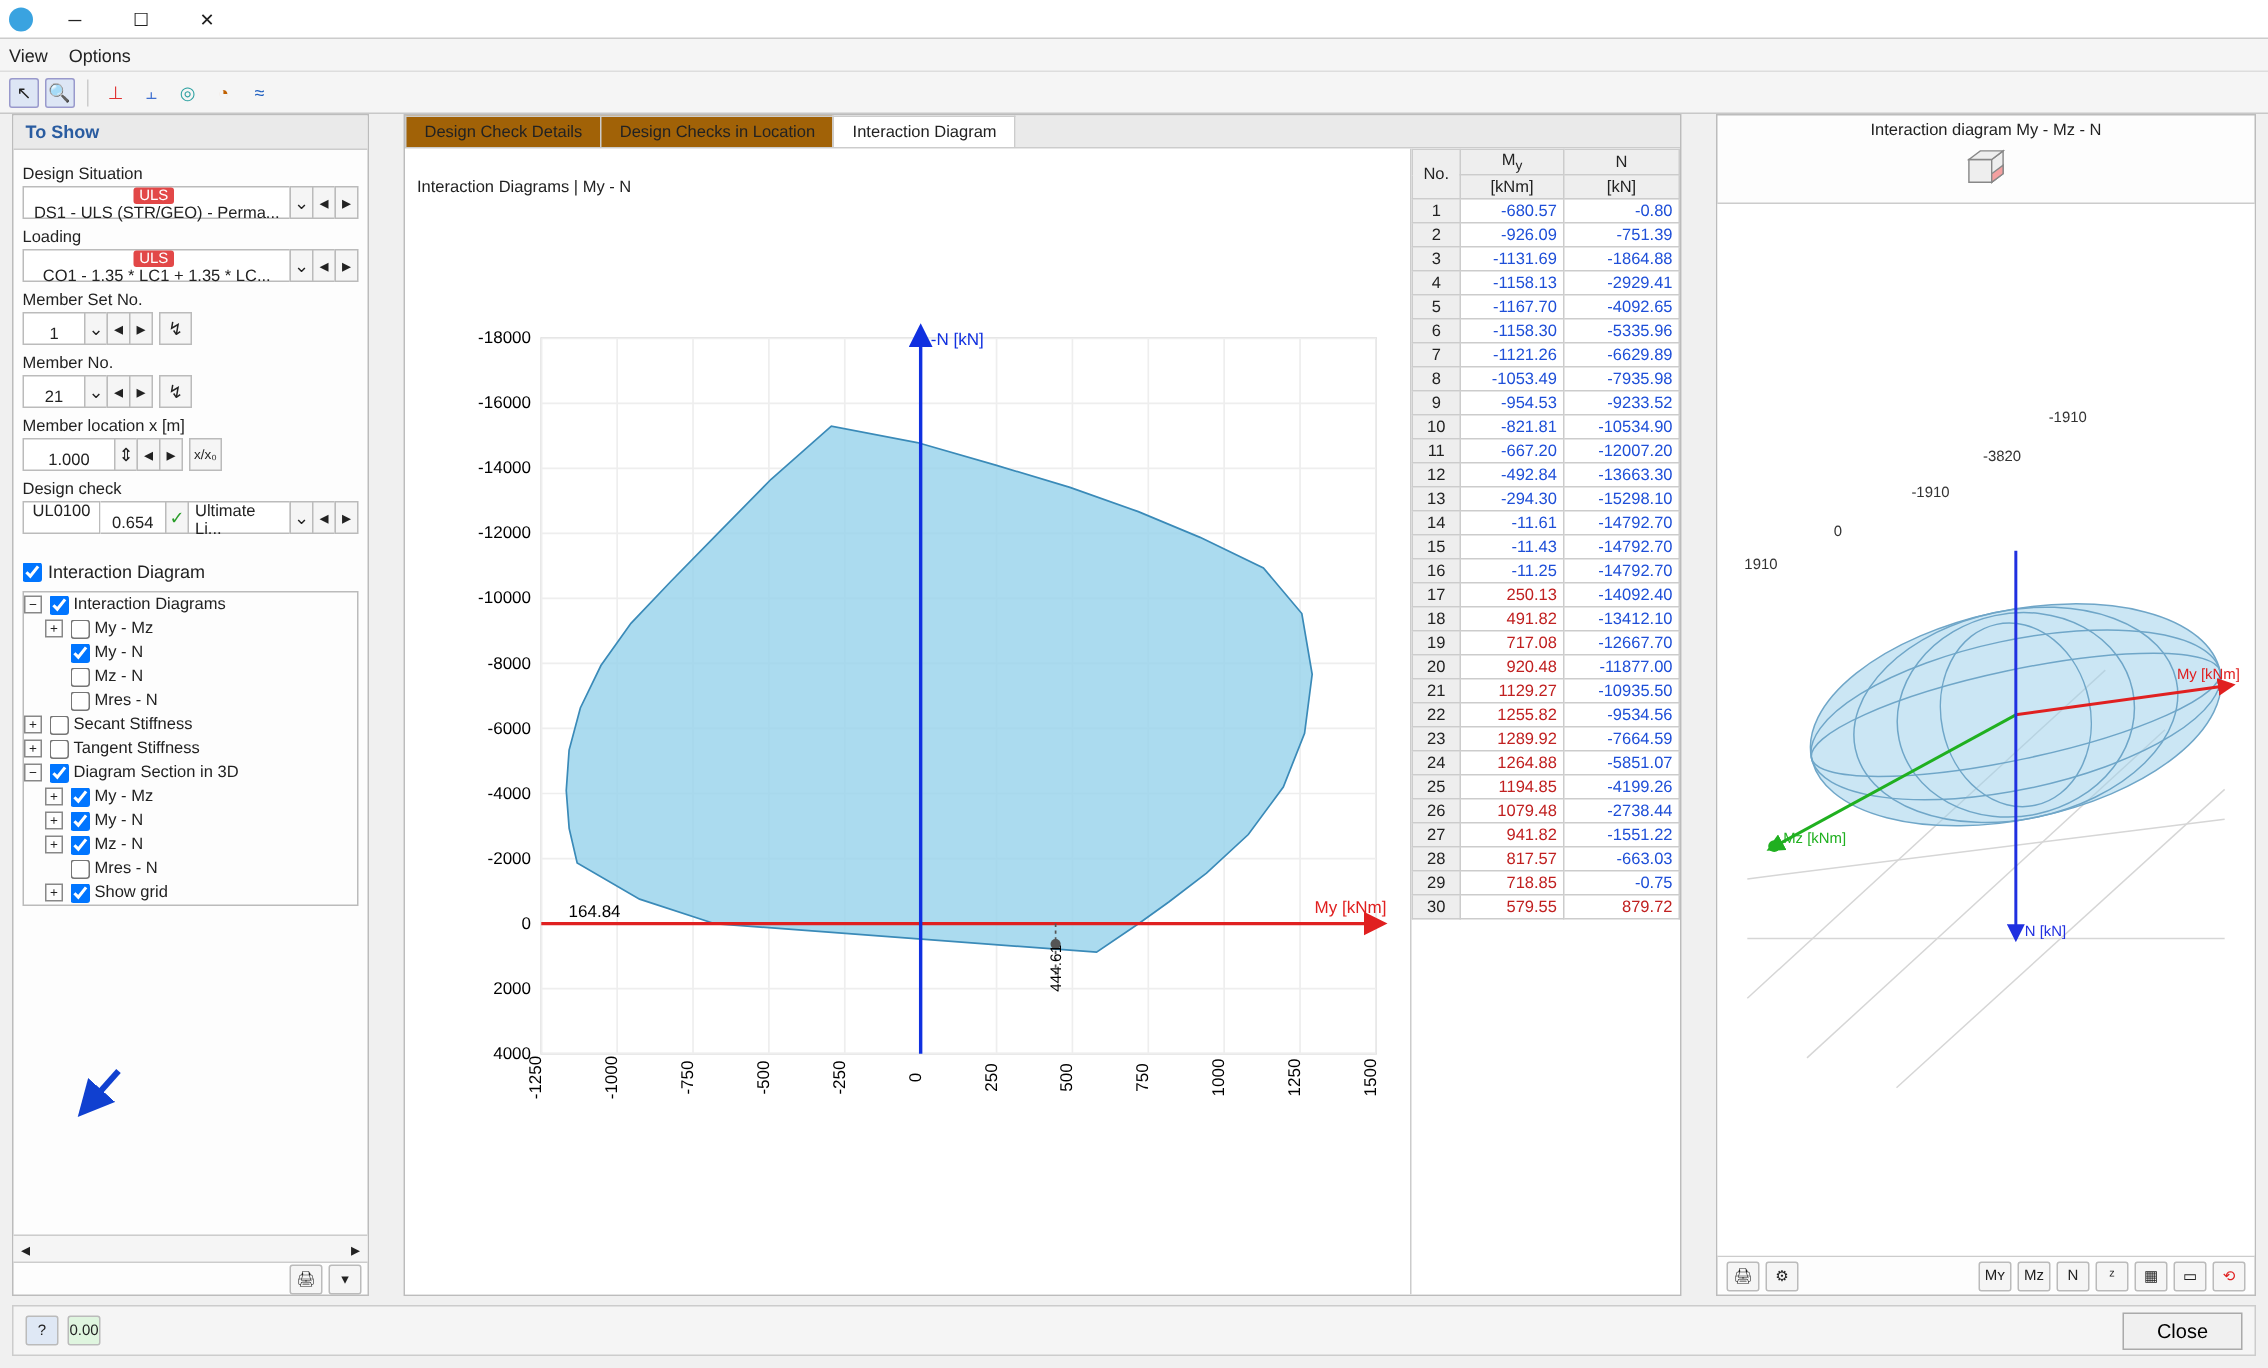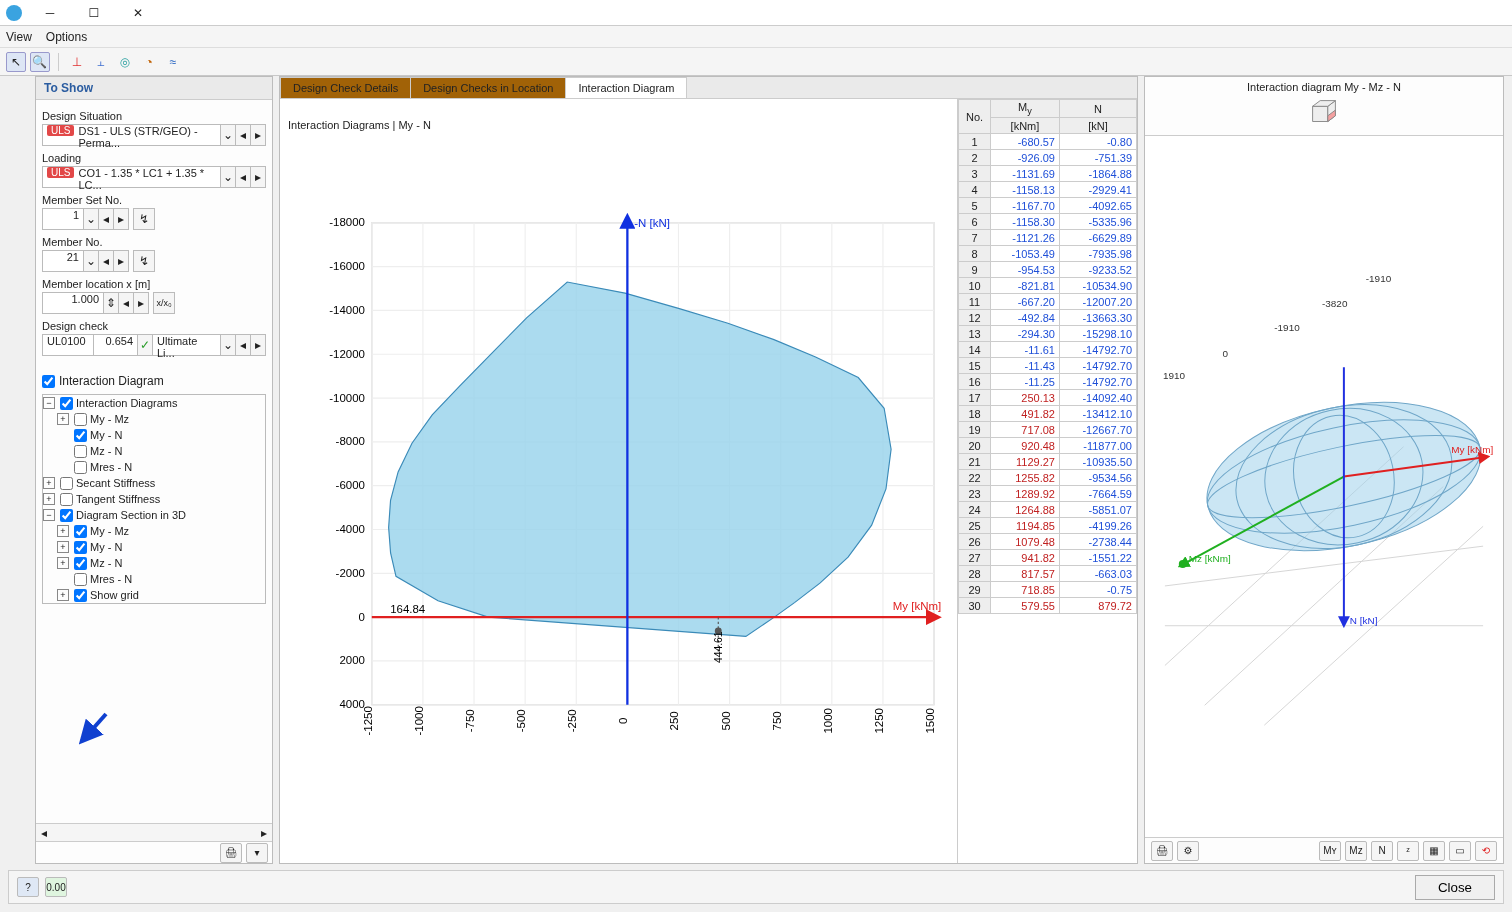--- a/index.html
+++ b/index.html
@@ -15,33 +15,33 @@
 
 .menubar { height:22px; background:#f5f5f5; display:flex; align-items:center; padding:0 6px; border-bottom:1px solid #ddd; gap:14px; }
 
 
 .toolbar { height:28px; background:#f5f5f5; border-bottom:1px solid #c8c8c8; display:flex; align-items:center; padding:0 6px; gap:4px; }
 .toolbtn { width:20px; height:20px; display:flex; align-items:center; justify-content:center; border:1px solid transparent; border-radius:2px; }
 .toolbtn.active { border-color:#99c; background:#dde6f5; }
 .toolsep { width:1px; height:18px; background:#ccc; margin:0 4px; }
 
 
-.content { position:absolute; top:76px; bottom:48px; left:8px; right:8px; display:flex; gap:6px;margin-left:27px; }
+.content { position:absolute; top:76px; bottom:48px; left:8px; right:8px; display:flex; gap:23px; }
 .panel { background:#fdfdfd; border:1px solid #bcbcbc; display:flex; flex-direction:column; }
 .leftpanel { width:238px; }
 .midpanel { flex:1; min-width:0; }
 .rightpanel { width:360px; }
 
 
 .lp-head { background:#eaeaea; font-weight:600; padding:4px 8px; color:#2a5ca0; border-bottom:1px solid #ccc; }
 .lp-body { flex:1; overflow:auto; padding:4px 6px; }
 .lp-body .grp { margin-top:6px; }
 .lp-body .lbl { font-size:11px; margin-bottom:2px; }
 .combo { display:flex; align-items:center; gap:0; }
-.combo .box { border:1px solid #bbb; background:#fff; height:22px; display:flex; align-items:flex-start; padding:0 4px; font-size:11px; }
+.combo .box { border:1px solid #bbb; background:#fff; height:22px; display:flex; align-items:center; padding:0 4px; font-size:11px;flex-direction:column; }
 .combo .pill { background:#e24848; color:#fff; font-size:10px; padding:0 4px; border-radius:2px; margin-right:4px; }
 .combo .nav { width:16px; height:22px; border:1px solid #bbb; background:#f5f5f5; display:flex; align-items:center; justify-content:center; margin-left:-1px; }
 .iconbtn { width:22px; height:22px; border:1px solid #bbb; background:#f5f5f5; display:flex; align-items:center; justify-content:center; margin-left:4px; }
 
 
 .tree { border:1px solid #bbb; margin-top:6px; font-size:11px; }
 .tree .row { display:flex; align-items:center; height:16px; }
 .tree .ind { width:14px; display:inline-block; }
 .tree .plus { width:12px; height:12px; border:1px solid #888; display:flex; align-items:center; justify-content:center; font-size:9px; line-height:1; margin-right:2px; }
 .tree input[type=checkbox] { margin:0 3px; }

